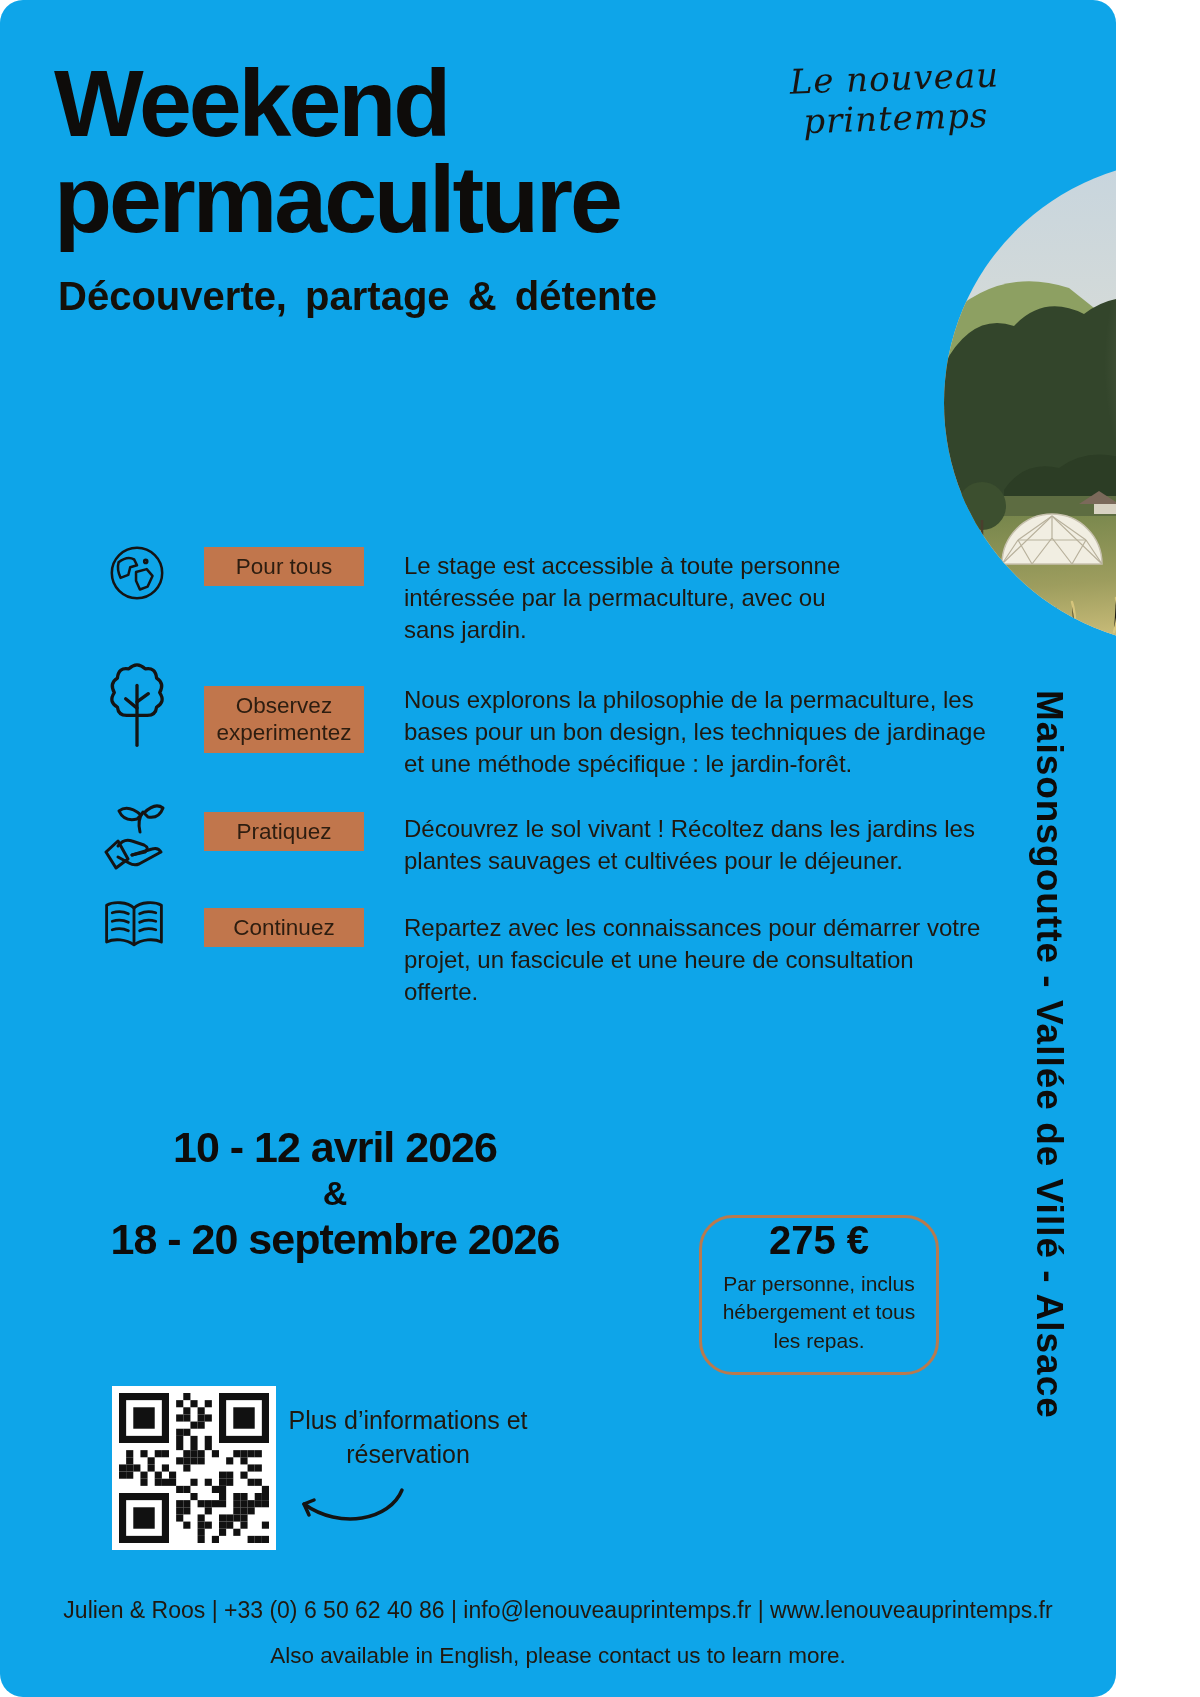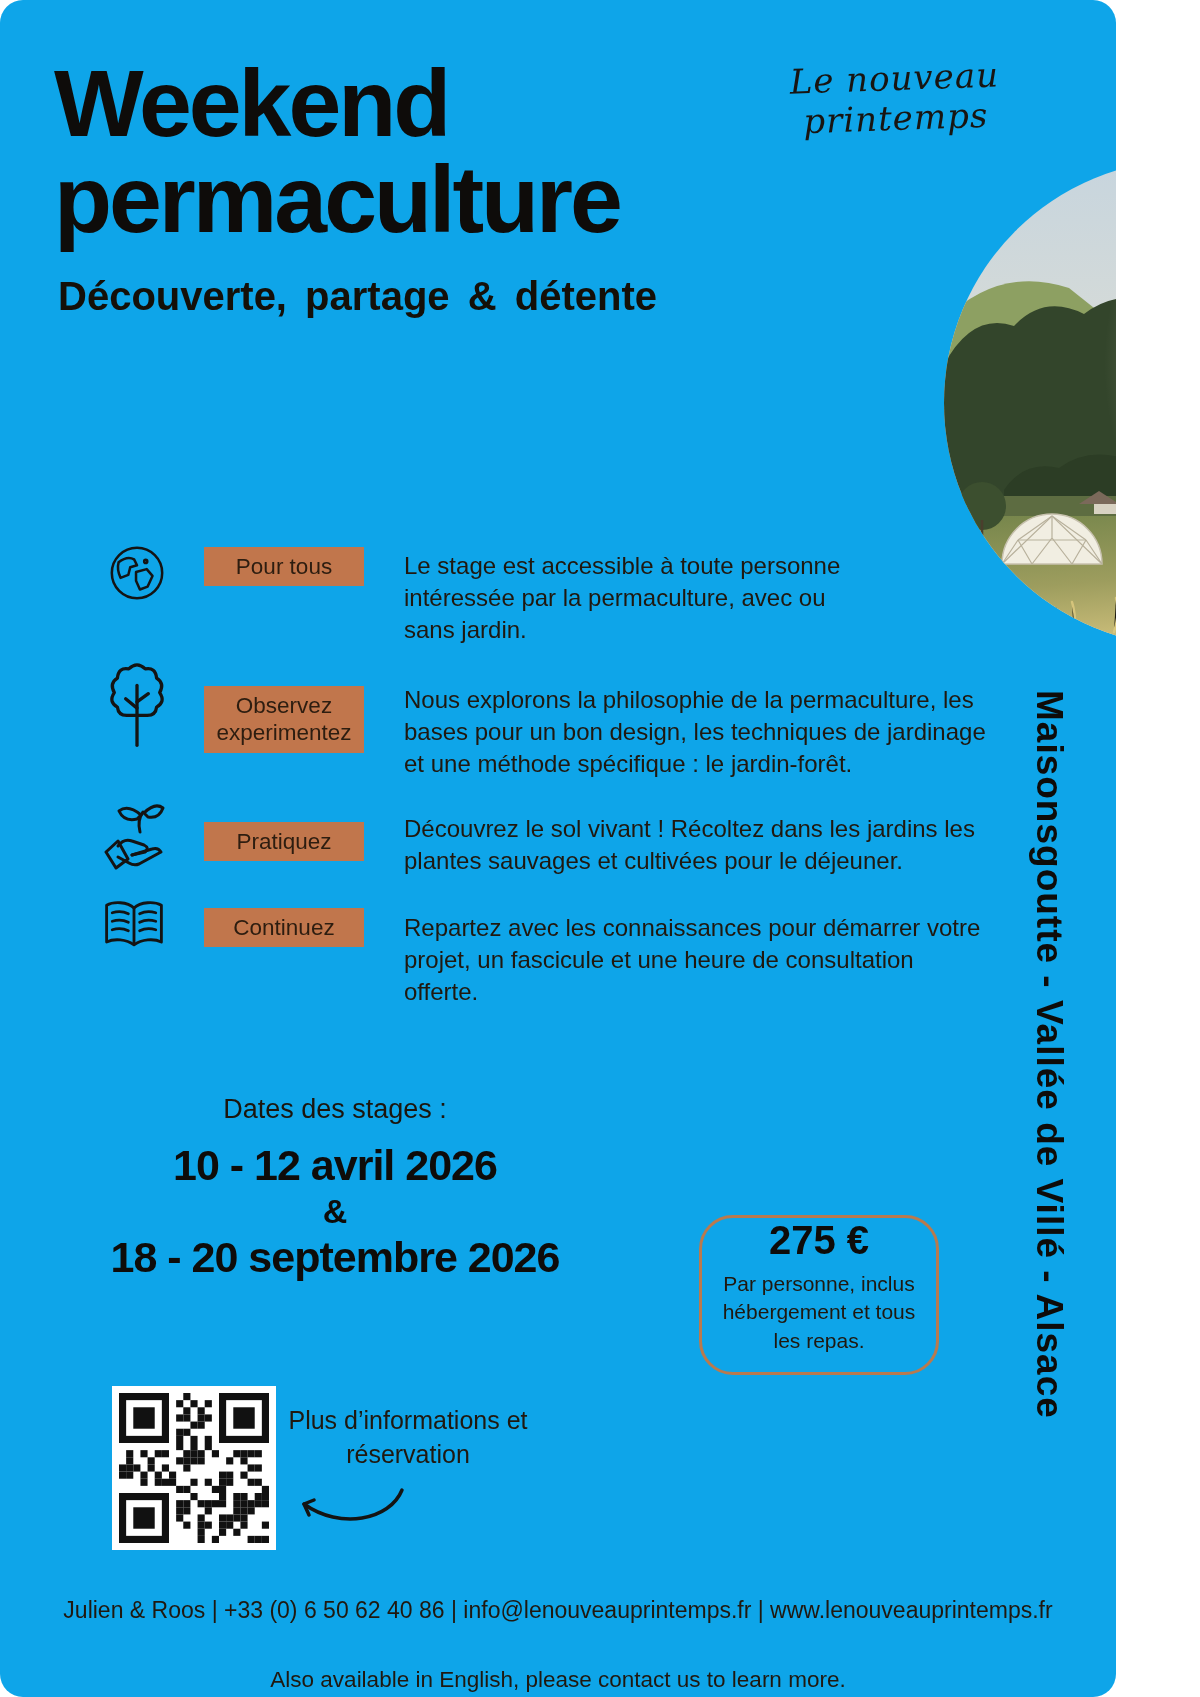--- a/index.html
+++ b/index.html
@@ -25,21 +25,21 @@
   
   .feat{left:0; top:0; width:1020px;}
   .feat .icon{position:absolute;}
   .feat .label{position:absolute; left:204px; width:152px; background:#c1764c; color:#2d1d10;
                text-align:center; padding:6px 4px; font-size:22.5px; line-height:1.22; font-weight:400;}
   .feat .desc{position:absolute; left:404px; font-size:24px; line-height:1.33; color:#20180f;margin-top:12px;}
 
   
   .dates{left:95px; top:1094px; width:480px; text-align:center;}
   .dates .dh{font-size:27px; color:#1c150d;}
-  .dates .d1{font-size:43px; font-weight:800; letter-spacing:-1px; margin-top:16px; color:#0e0c0a;}
+  .dates .d1{font-size:43px; font-weight:800; letter-spacing:-1px; margin-top:29px; color:#0e0c0a;}
   .dates .amp{font-size:34px; font-weight:800; margin-top:2px; color:#0e0c0a;}
   .dates .d2{font-size:43px; font-weight:800; letter-spacing:-1px; margin-top:2px; color:#0e0c0a;}
 
   
   .qr{left:112px; top:1386px; width:150px; height:150px; background:#ffffff; padding:7px; box-sizing:content-box;}
   .qr svg{width:100%; height:100%; display:block;}
   .qr-caption{left:283px; top:1404px; width:250px; text-align:center; font-size:25px; line-height:1.35; color:#20180f;}
   .arrow{left:290px; top:1478px;}
 
   
@@ -50,21 +50,21 @@
   .price2{left:650px; top:1389px; width:340px; text-align:center;}
   .price2 .p2{font-size:29px; font-weight:800; color:#0e0c0a;}
   .price2 .p2d{font-size:20.5px; line-height:1.38; margin-top:5px; color:#20180f;}
 
   
   .location{left:1028px; top:690px; writing-mode:vertical-rl; font-size:37px; font-weight:800;
             letter-spacing:1px; color:#0e0c0a; white-space:nowrap;}
 
   
   .foot1{left:0; top:1597px; width:100%; text-align:center; font-size:23px; color:#20180f;}
-  .foot2{left:0; top:1643px; width:100%; text-align:center; font-size:22.5px; color:#20180f;margin-top:24px;}
+  .foot2{left:0; top:1643px; width:100%; text-align:center; font-size:22.5px; color:#20180f;}
 
   .lineicon{stroke:#141414; fill:none; stroke-width:3; stroke-linecap:round; stroke-linejoin:round;}
 </style>
 </head>
 <body>
 
 <div class="page">
 
   <div class="abs title">Weekend
 permaculture</div>
@@ -172,21 +172,21 @@
     <span class="icon" style="left:100px; top:-4px;">
       <svg width="74" height="80" viewBox="0 0 74 80" class="lineicon" style="stroke-width:3">
         <path d="M40,42 q-3,-12 3,-20"></path>
         <path d="M41,25 q-13,-11 -22,-4 q5,11 18,8 z"></path>
         <path d="M44,23 q11,-11 19,-5 q-4,11 -15,9 z"></path>
         <path d="M18,56 q6,-8 14,-5 l12,4 q6,3 1,7 l-13,3"></path>
         <path d="M32,65 l20,-6 q6,-2 9,3 l-22,12 q-5,2 -10,-1 l-11,-6"></path>
         <path d="M6,62 l12,-11 10,18 -12,9 z"></path>
       </svg>
     </span>
-    <span class="label" style="top:28px;">Pratiquez</span>
+    <span class="label" style="top:18px;">Pratiquez</span>
     <span class="desc" style="top:7px; width:580px;">Découvrez le sol vivant ! Récoltez dans les jardins les plantes sauvages et cultivées pour le déjeuner.</span>
   </div>
 
   <div class="abs feat" style="top:893px;">
     <span class="icon" style="left:100px; top:4px;">
       <svg width="68" height="58" viewBox="0 0 72 58" class="lineicon" style="stroke-width:3">
         <path d="M36,10 C29,3 14,3 7,7 L7,46 C15,42 28,43 36,49 C44,43 57,42 65,46 L65,7 C58,3 43,3 36,10 Z"></path>
         <line x1="36" y1="10" x2="36" y2="48"></line>
         <path d="M13,15 q9,-3 17,1"></path>
           <path d="M13,24 q9,-3 17,1"></path>
@@ -196,21 +196,20 @@
           <path d="M59,33 q-9,-3 -17,1"></path>
       </svg>
     </span>
     <span class="label" style="top:15px;">Continuez</span>
     <span class="desc" style="top:7px; width:590px;">Repartez avec les connaissances pour démarrer votre projet, un fascicule et une heure de consultation offerte.</span>
   </div>
 
   <div class="abs location">Maisonsgoutte - Vallée de Villé - Alsace</div>
 
   <div class="abs dates">
-    <div class="dh">Dates des stages :</div>
     <div class="d1">10 - 12 avril 2026</div>
     <div class="amp">&amp;</div>
     <div class="d2">18 - 20 septembre 2026</div>
   </div>
 
   <div class="abs qr">
     <svg viewBox="0 0 147 147" id="qr-svg">
         <rect x="0" y="0" width="147" height="147" fill="#fff"></rect>
         <rect x="63" y="0" width="7" height="7" fill="#111"></rect>
         <rect x="56" y="7" width="7" height="7" fill="#111"></rect>

